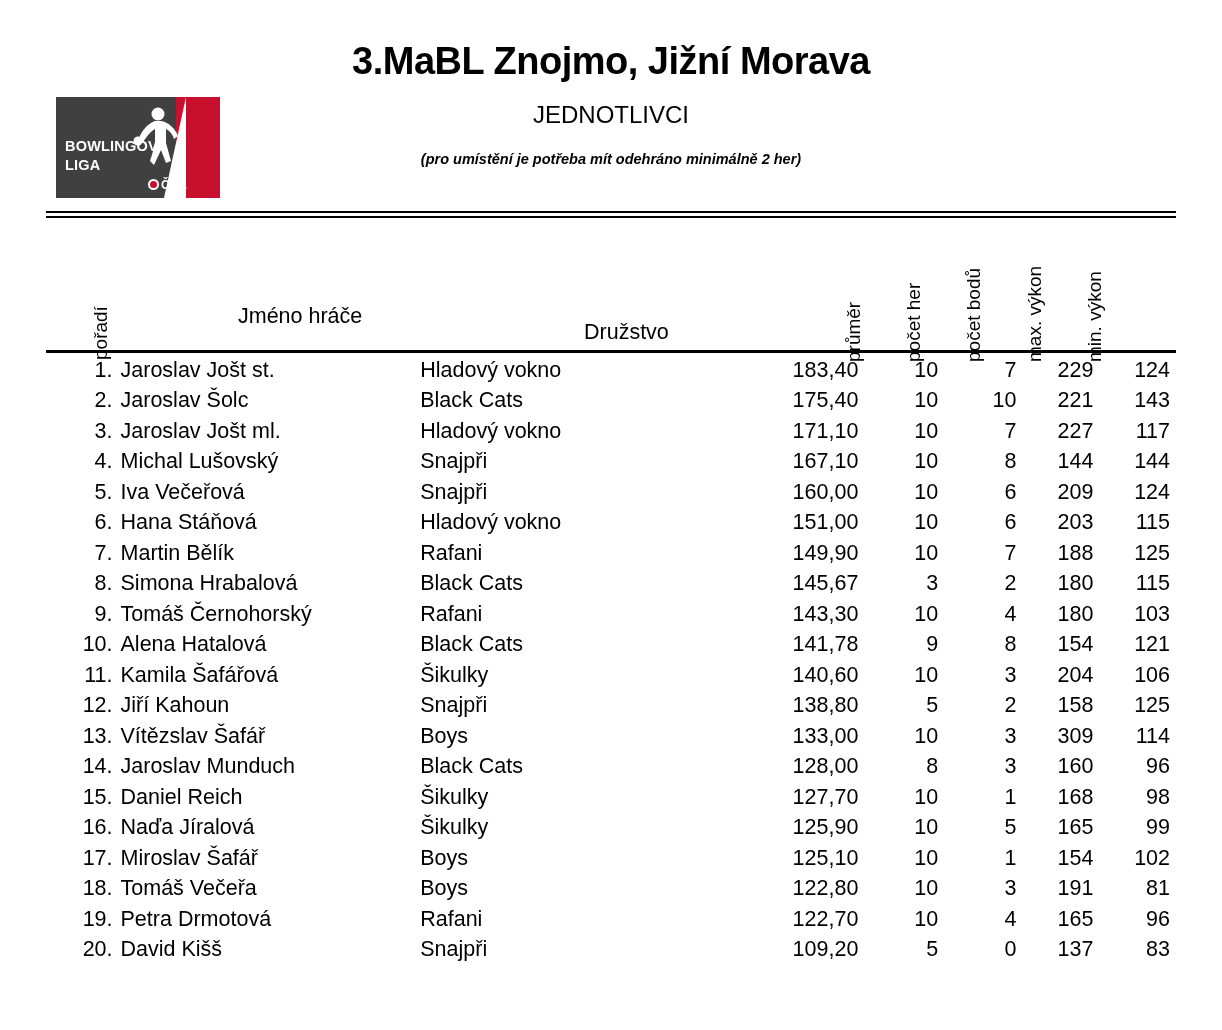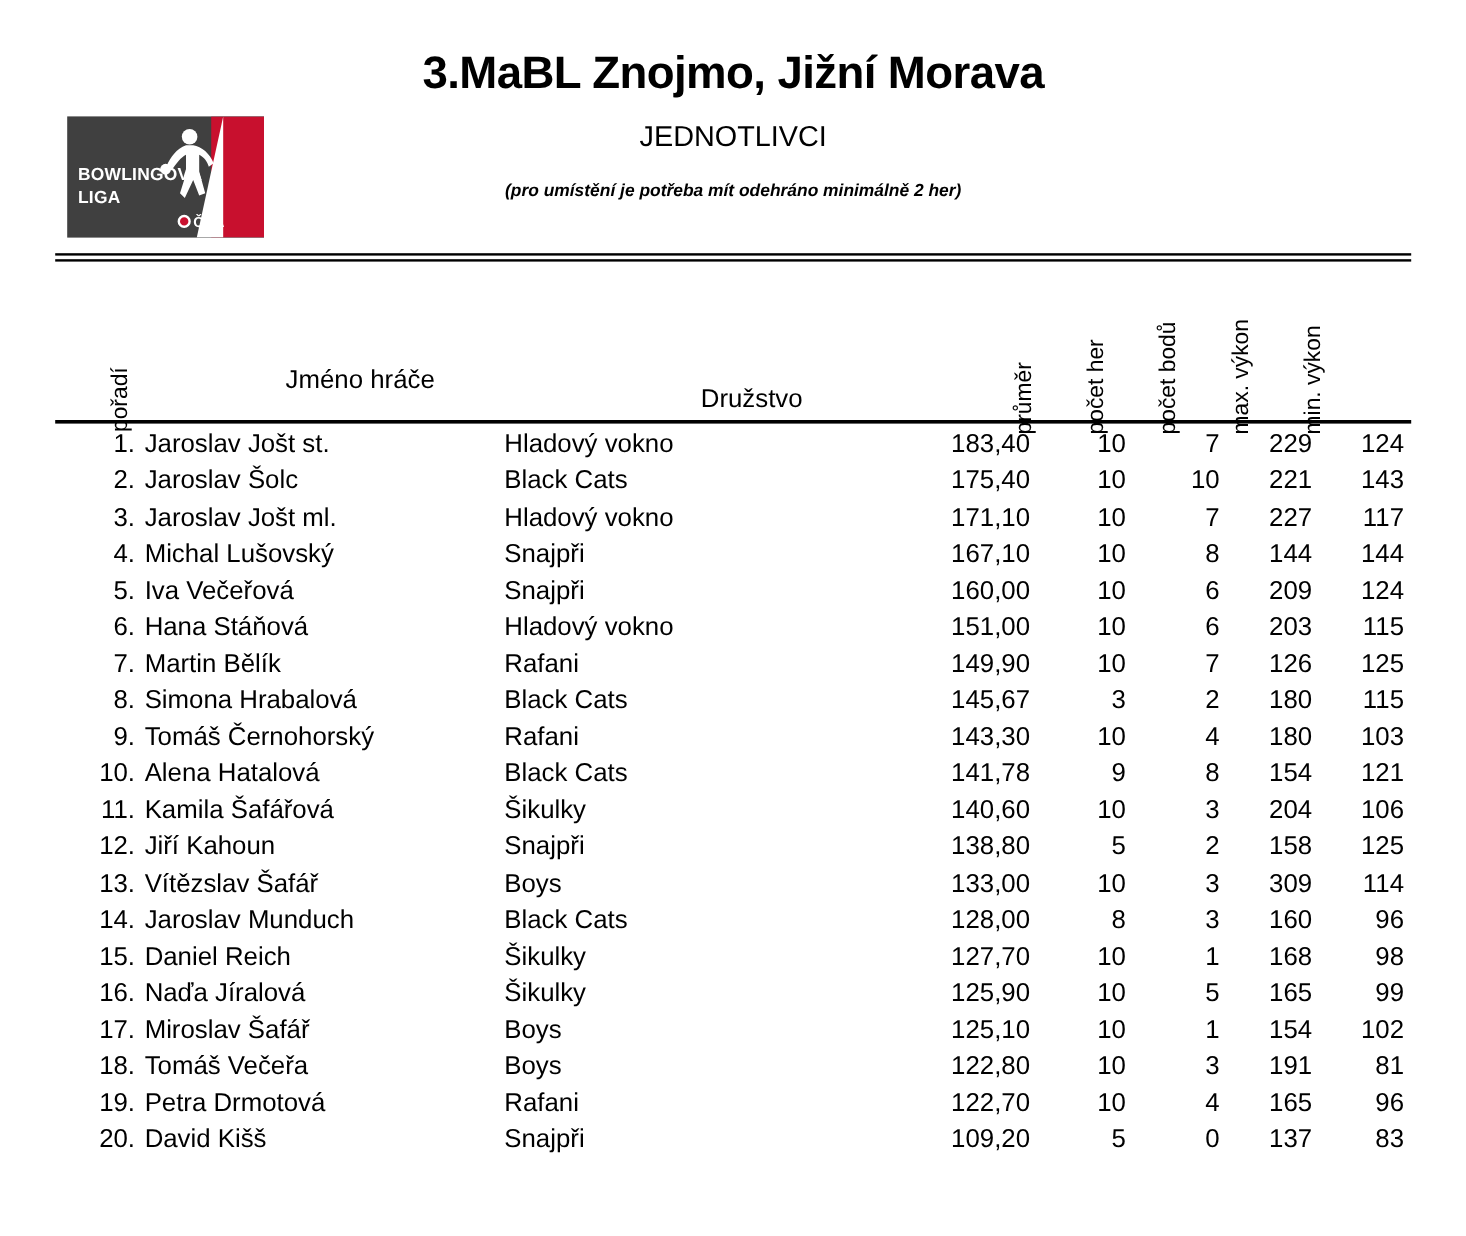--- a/index.html
+++ b/index.html
@@ -273,21 +273,21 @@
           <td class="c-max">203</td>
           <td class="c-min">115</td>
         </tr>
         <tr>
           <td class="c-rank">7.</td>
           <td class="c-name">Martin Bělík</td>
           <td class="c-team">Rafani</td>
           <td class="c-avg">149,90</td>
           <td class="c-games">10</td>
           <td class="c-points">7</td>
-          <td class="c-max">126</td>
+          <td class="c-max">188</td>
           <td class="c-min">125</td>
         </tr>
         <tr>
           <td class="c-rank">8.</td>
           <td class="c-name">Simona Hrabalová</td>
           <td class="c-team">Black Cats</td>
           <td class="c-avg">145,67</td>
           <td class="c-games">3</td>
           <td class="c-points">2</td>
           <td class="c-max">180</td>

